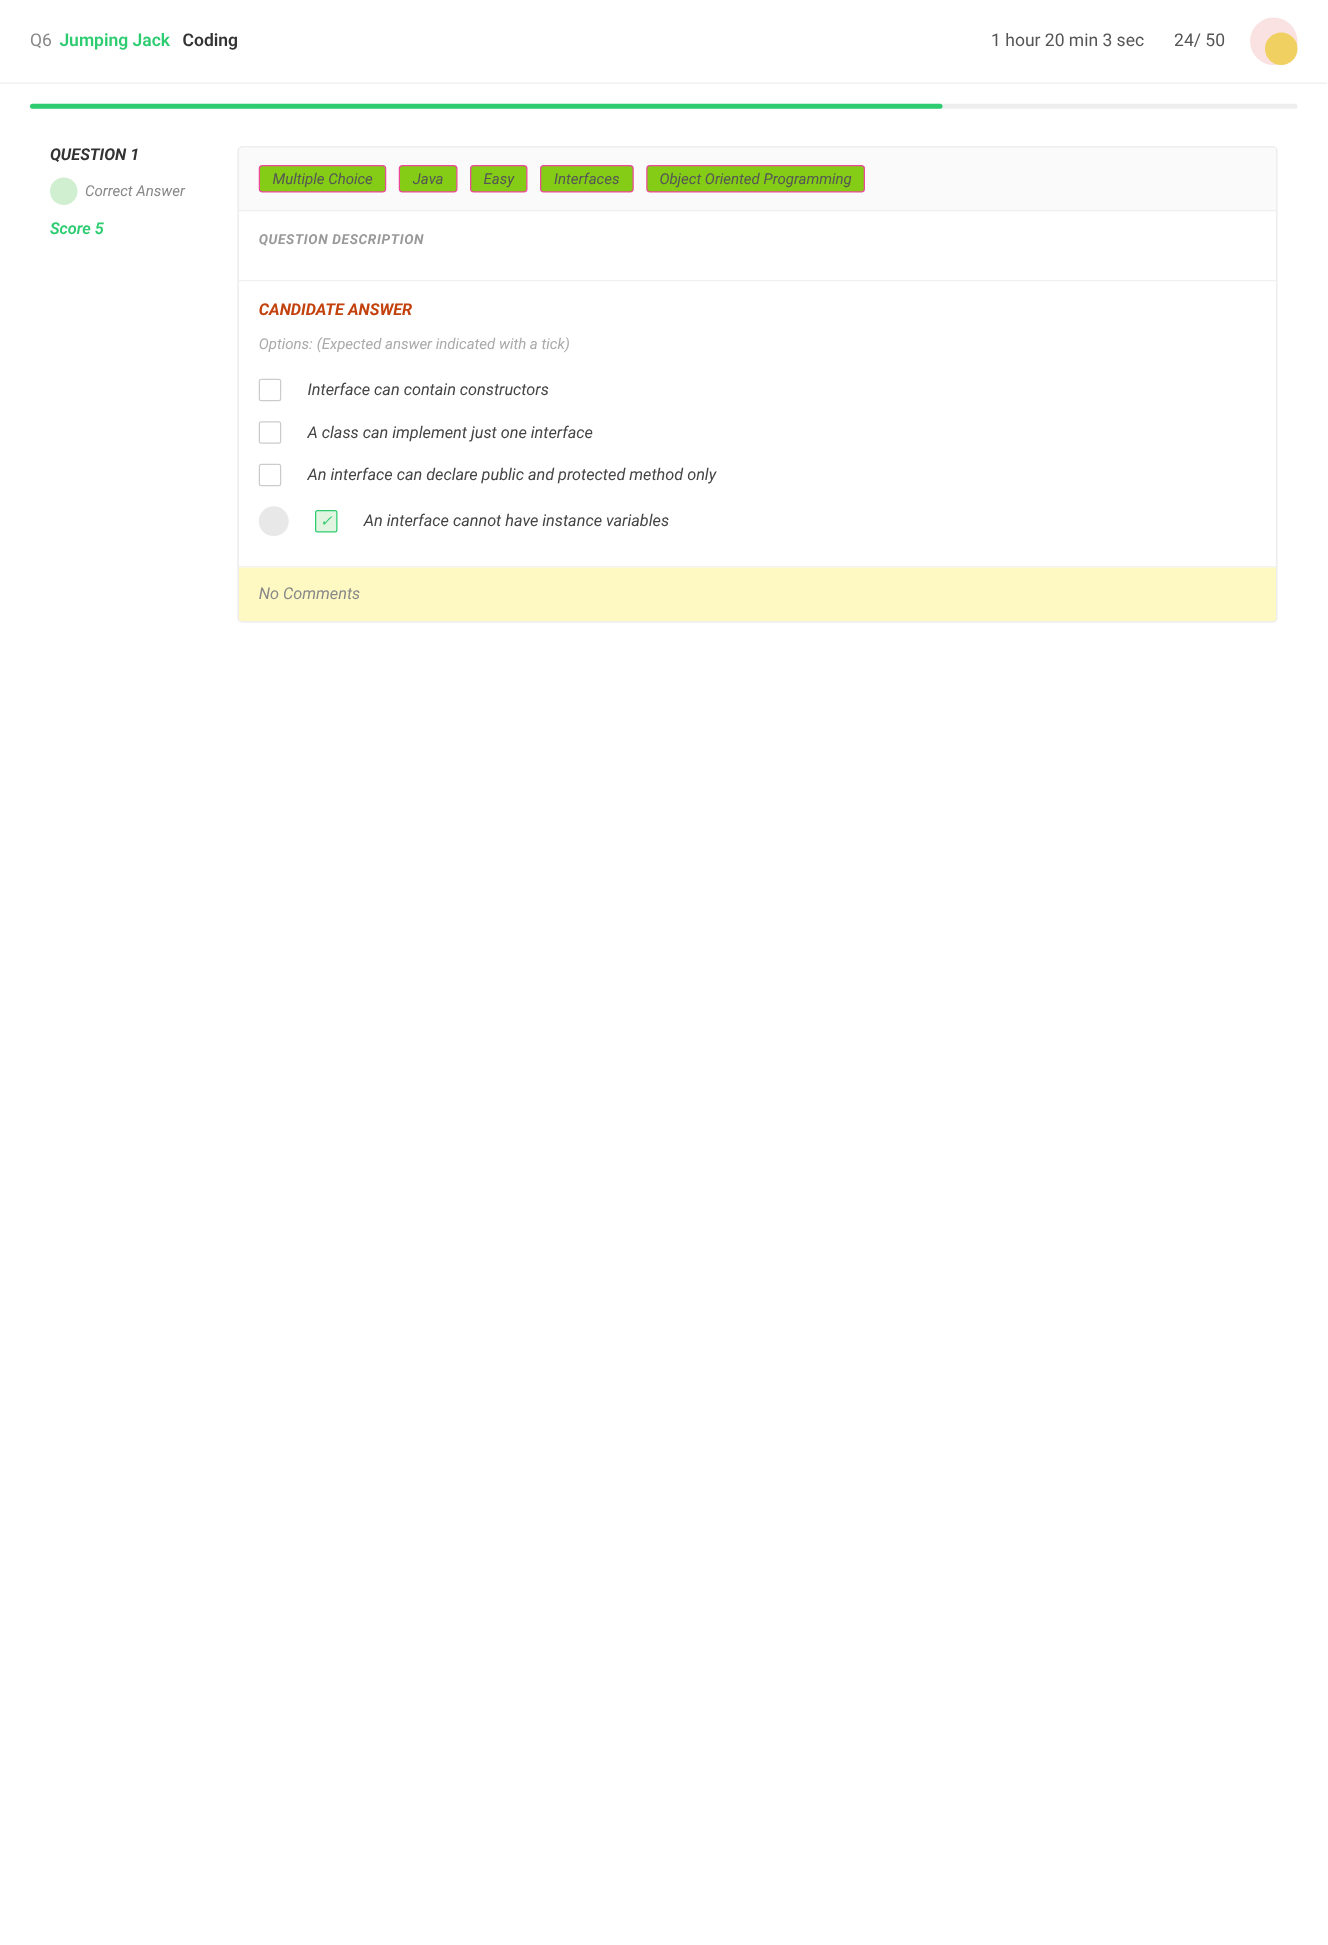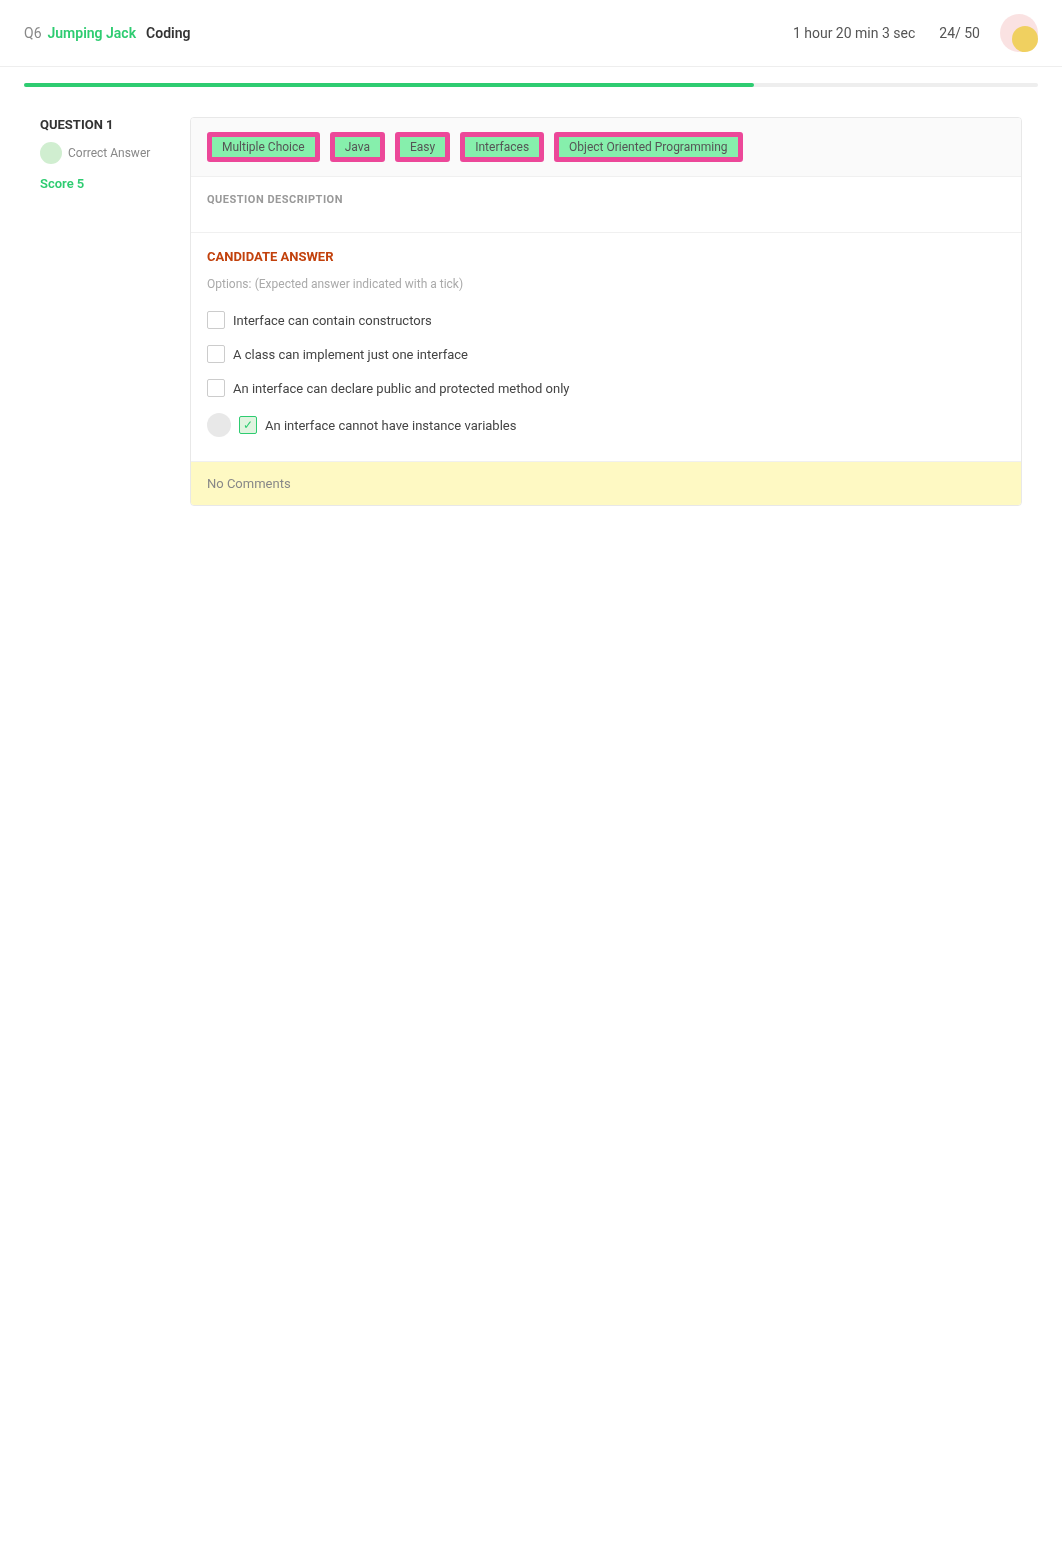--- a/index.html
+++ b/index.html
@@ -84,20 +84,21 @@
       height: 4px;
       background: #2ecc71;
       border-radius: 2px;
     }
 
     
     .main-content {
       padding: 30px 40px;
       display: flex;
       gap: 30px;
+      font-style: italic;
     }
 
     
     .left-sidebar {
       min-width: 120px;
       width: 120px;
       flex-shrink: 0;
     }
     .question-label {
       font-size: 13px;
@@ -142,22 +143,22 @@
       align-items: center;
       gap: 10px;
       padding: 14px 16px;
       border-bottom: 1px solid #f0f0f0;
       background: #fafafa;
       flex-wrap: wrap;
     }
     .tag {
       font-size: 12px;
       color: #555;
-      background: #86efac;
-      border: 5px solid #ec4899;
+      background: #84cc16;
+      border: 1px solid #ec4899;
       border-radius: 3px;
       padding: 3px 10px;
     }
 
     
     .question-desc-section {
       padding: 16px;
       border-bottom: 1px solid #f0f0f0;
     }
     .section-title {
@@ -191,21 +192,21 @@
     }
     .options-label span {
       color: #aaa;
       font-size: 12px;
     }
 
     
     .option-row {
       display: flex;
       align-items: center;
-      gap: 8px;
+      gap: 21px;
       padding: 8px 0;
     }
     .option-checkbox {
       width: 18px;
       height: 18px;
       border: 1.5px solid #ccc;
       border-radius: 2px;
       flex-shrink: 0;
       background: #fff;
     }

